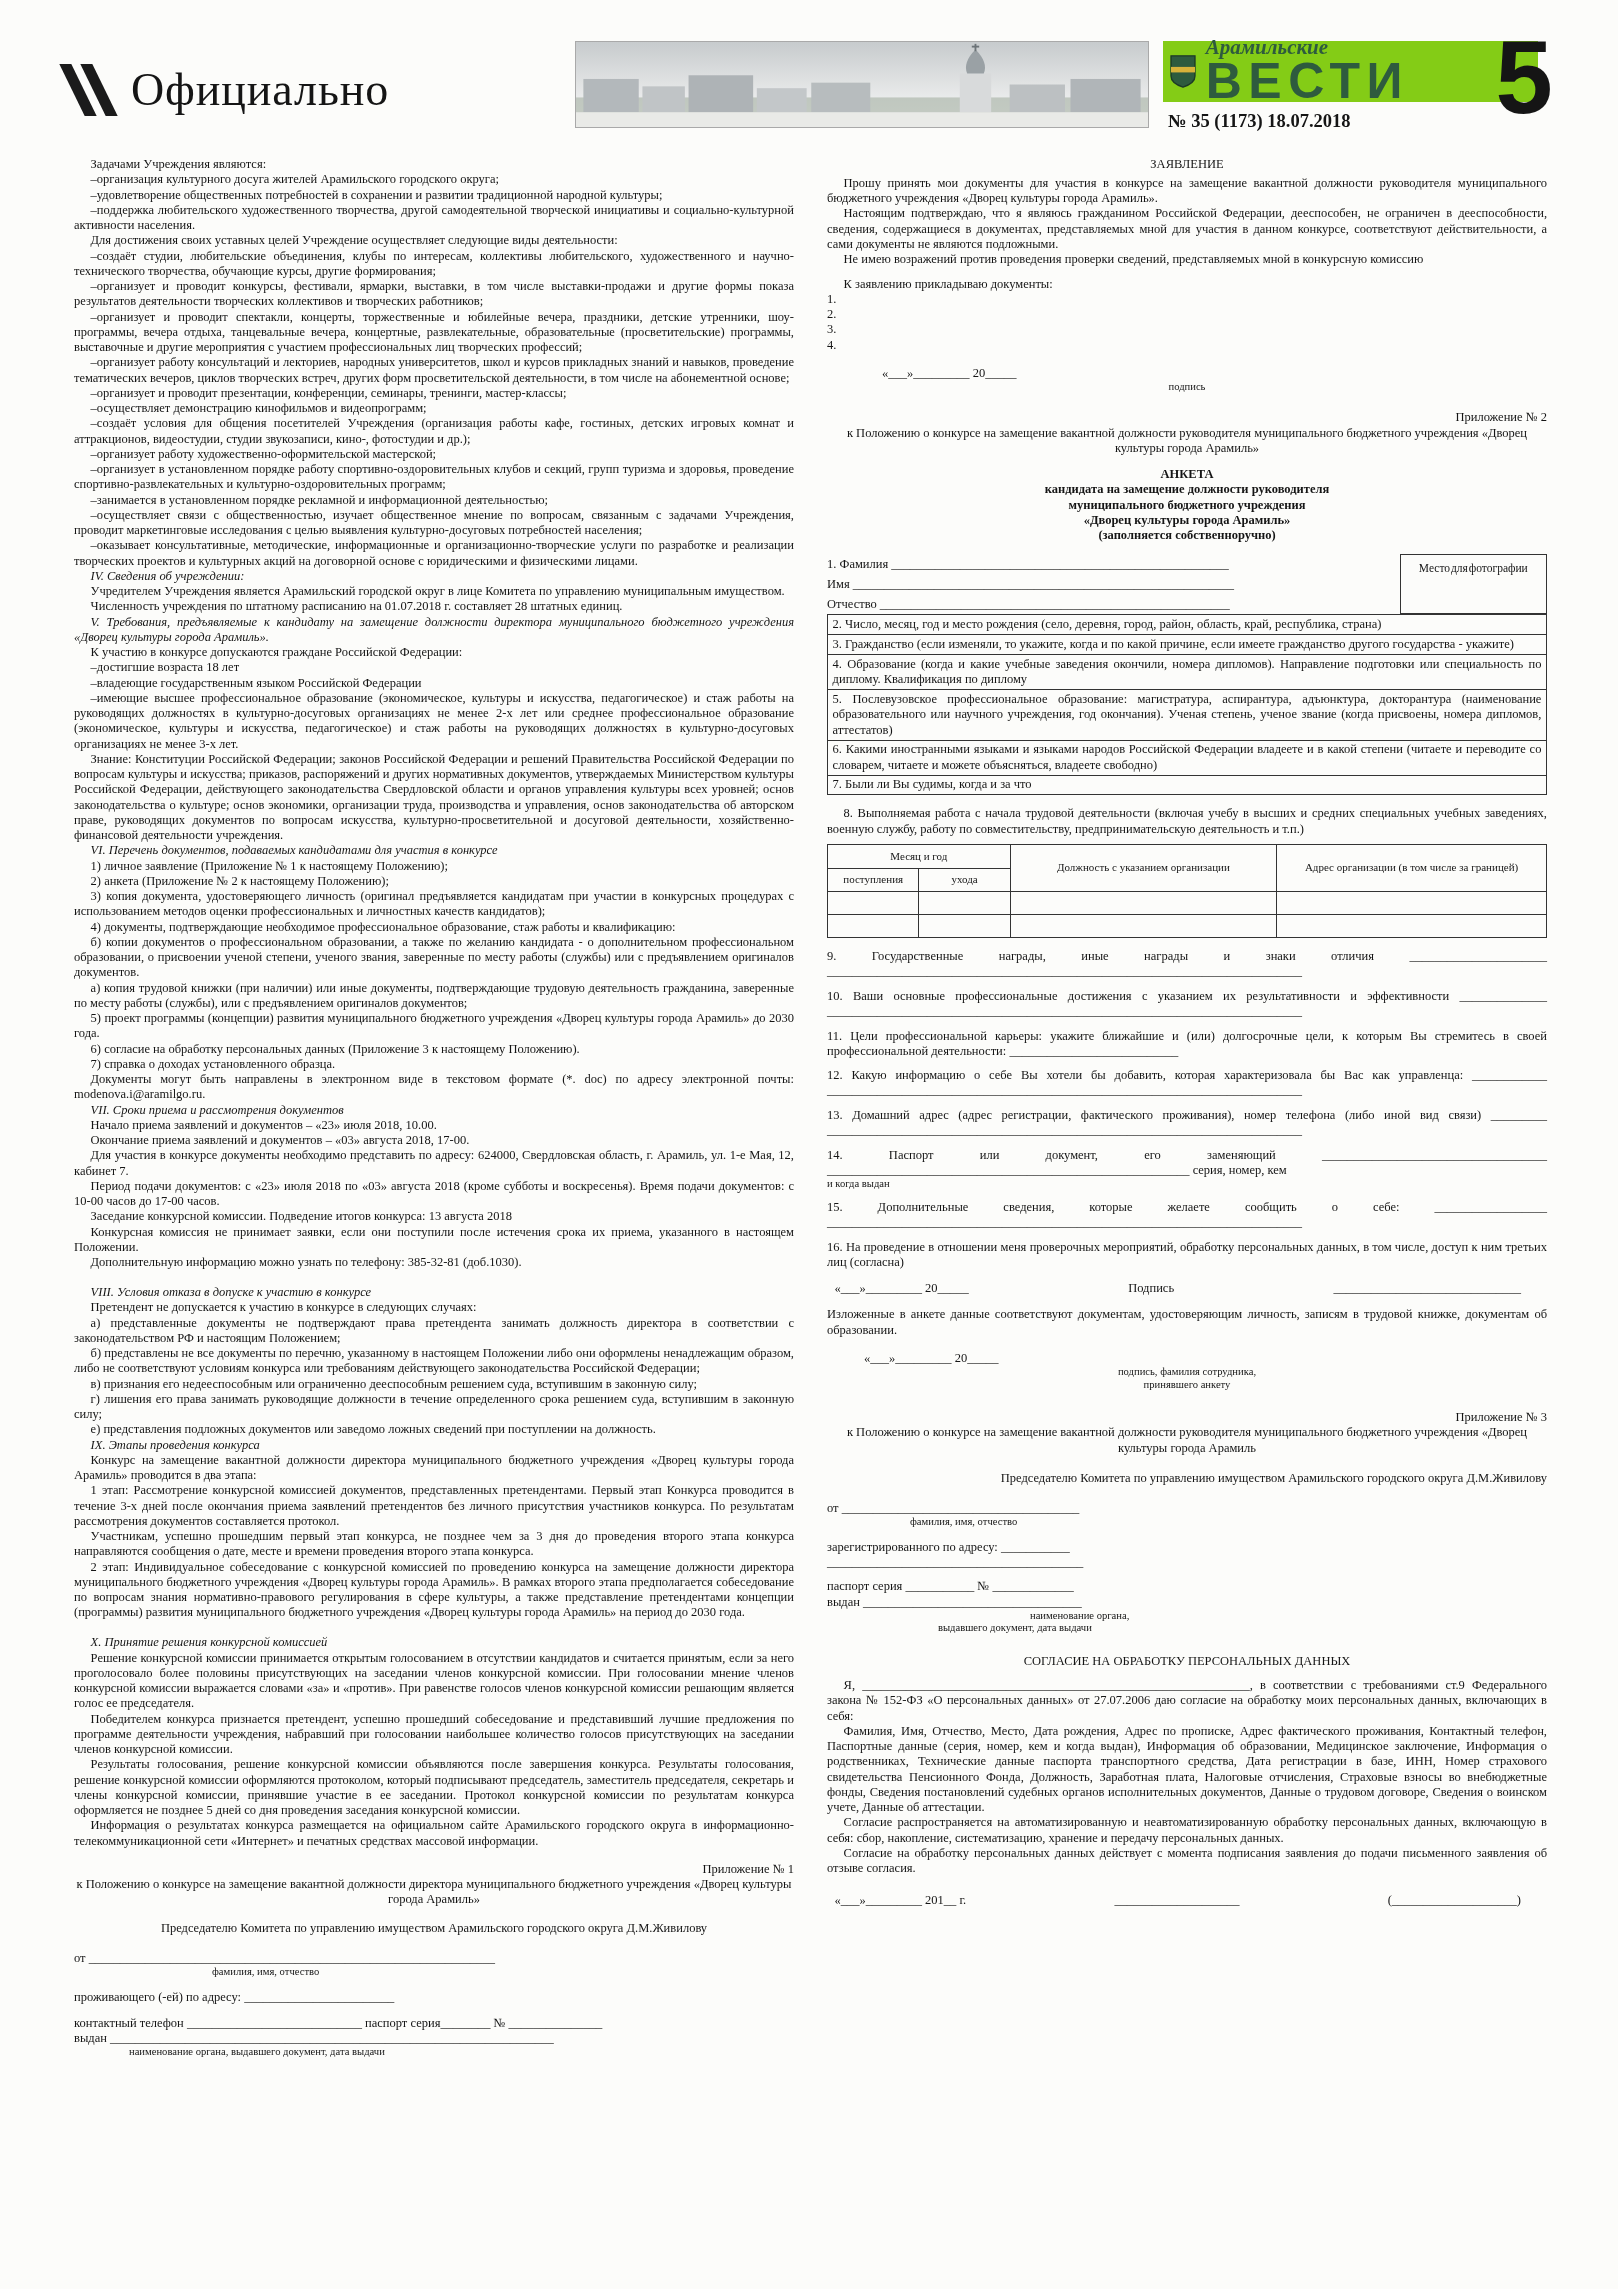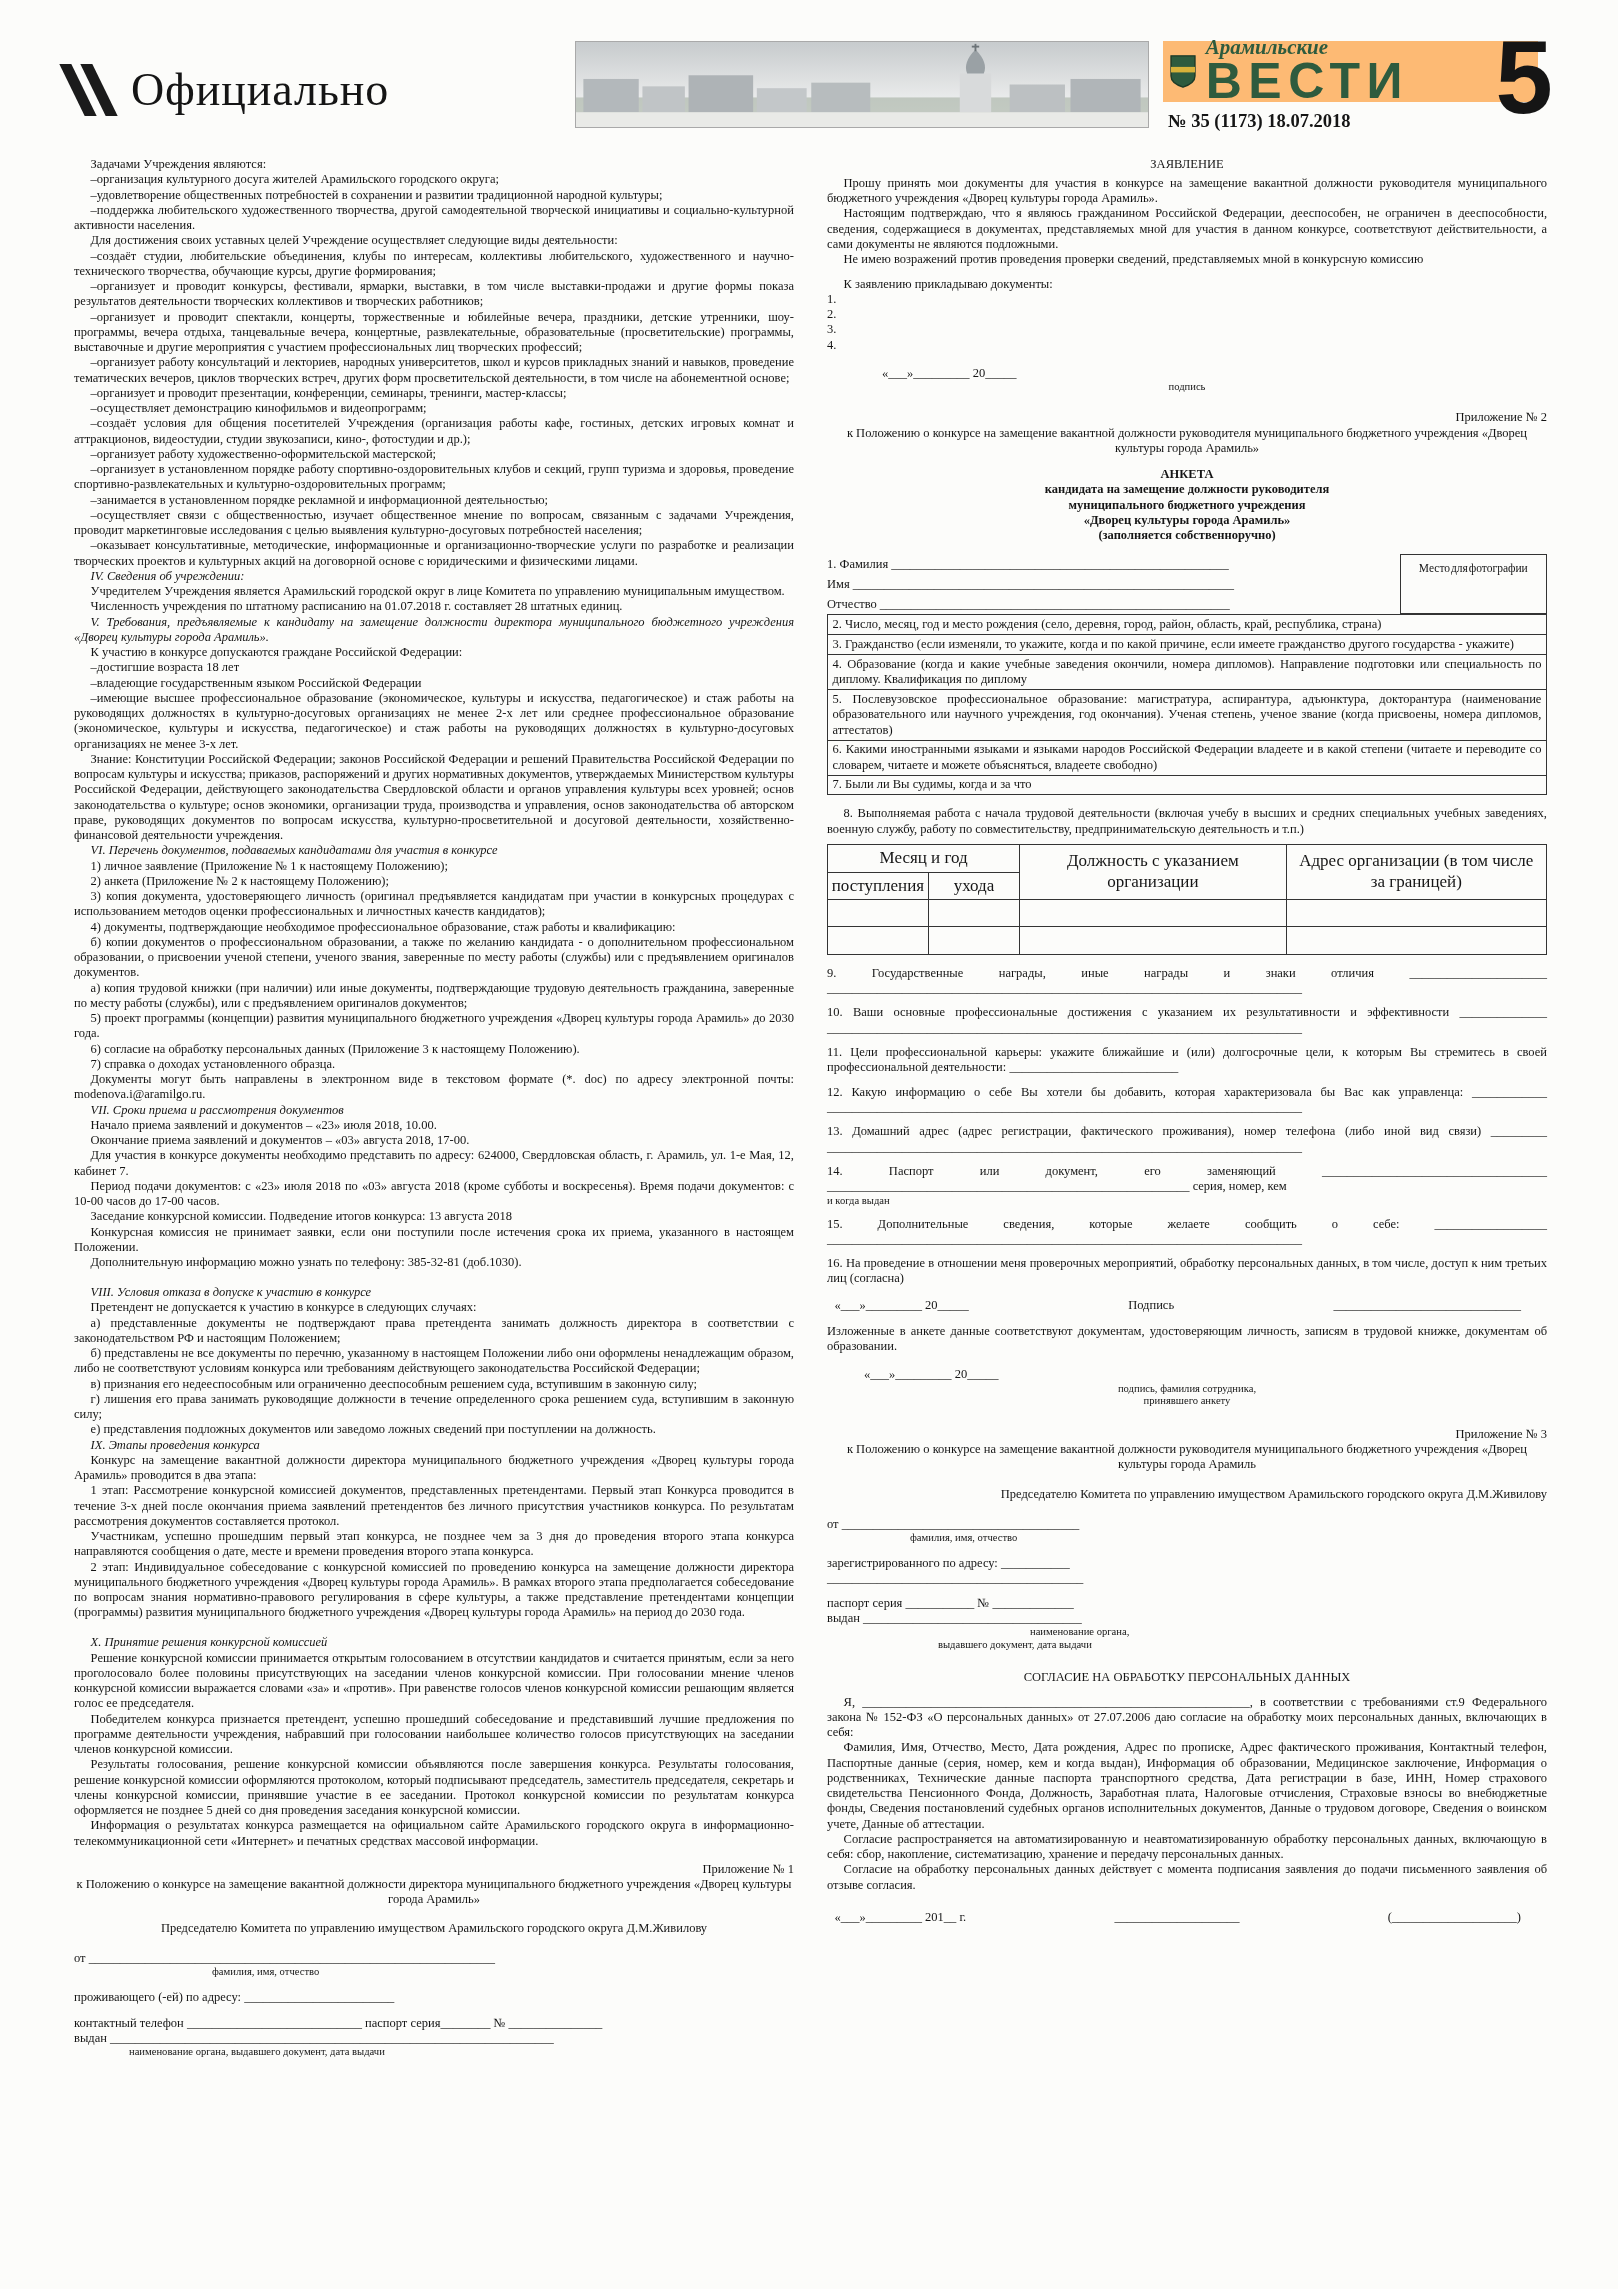--- a/index.html
+++ b/index.html
@@ -6,21 +6,21 @@
   body{width:1619px;height:2290px;background:#e9e9e6;font-family:"Liberation Serif",serif;color:#151515;}
   .page{position:relative;width:1619px;height:2290px;background:#fcfcfa;overflow:hidden;}
 
   
   .mast{position:absolute;left:72px;top:41px;width:1477px;height:103px;}
   .sect{position:absolute;left:0;top:22px;display:flex;align-items:center;}
   .slashes{display:inline-flex;margin-right:16.6px;}
   .slashes i{display:block;width:12px;height:52px;background:#1b1b1b;transform:skewX(26deg);margin-right:9.2px;}
   .sect h1{margin:0;font-size:46px;font-weight:normal;letter-spacing:0.9px;}
   .photo{position:absolute;left:503px;top:0;width:572px;height:85px;border:0.9px solid #a9a9a9;overflow:hidden;background:#dfe1e1;}
-  .brand{position:absolute;left:1091px;top:0;width:369px;height:61px;display:flex;align-items:center;gap:9.2px;background:#fdba74;padding-left:5.5px;}
+  .brand{position:absolute;left:1091px;top:0;width:369px;height:61px;display:flex;align-items:center;gap:9.2px;background:#84cc16;padding-left:5.5px;}
   .brand-text{display:flex;flex-direction:column;}
   .brand-top{font-size:21px;font-style:italic;font-weight:bold;color:var(--brand,#2e5b3e);line-height:1;}
   .brand-main{font-size:50px;font-weight:bold;letter-spacing:6.5px;color:var(--brand,#2e5b3e);line-height:0.95;font-family:"Liberation Sans",sans-serif;}
   .issue{position:absolute;left:1096px;top:70px;width:369px;font-size:18.5px;font-weight:bold;}
   .pageno{position:absolute;right:-3.7px;top:-14.8px;font-size:103px;font-weight:bold;line-height:1;font-family:"Liberation Sans",sans-serif;}
 
   
   .columns{position:absolute;left:74px;top:157px;width:1473px;display:flex;gap:33px;}
   .col{width:720px;font-size:12.5px;line-height:1.22;text-align:justify;}
   .blk{margin:0;text-indent:16.6px;}
@@ -35,21 +35,21 @@
   .photo-row{display:flex;gap:22px;}
   .pr-lines{flex:1;}
   .pr-lines div{white-space:nowrap;overflow:hidden;line-height:1.6;}
   .photo-box{width:138px;border:0.9px solid #333;text-align:center;font-size:11.5px;display:flex;flex-direction:row;justify-content:center;gap:0.9px;padding:5.5px 3.7px;}
 
   .boxed{border:0.9px solid #333;}
   .boxed-item{border-bottom:0.9px solid #333;padding:1.8px 4.6px;text-align:justify;}
   .boxed-item:last-child{border-bottom:none;}
 
   table.wt{width:100%;border-collapse:collapse;}
-  table.wt td{border:0.9px solid #333;font-size:17px;padding:2.8px 3.7px;text-align:center;vertical-align:middle;height:16.6px;}
+  table.wt td{border:0.9px solid #333;font-size:11px;padding:2.8px 3.7px;text-align:center;vertical-align:middle;height:16.6px;}
 
   .row3{display:flex;justify-content:space-between;align-items:baseline;padding:0 26px 0 7.4px;}
 </style>
 </head>
 <body>
 
 <div class="page">
 
   <header class="mast">
     <div class="sect">

